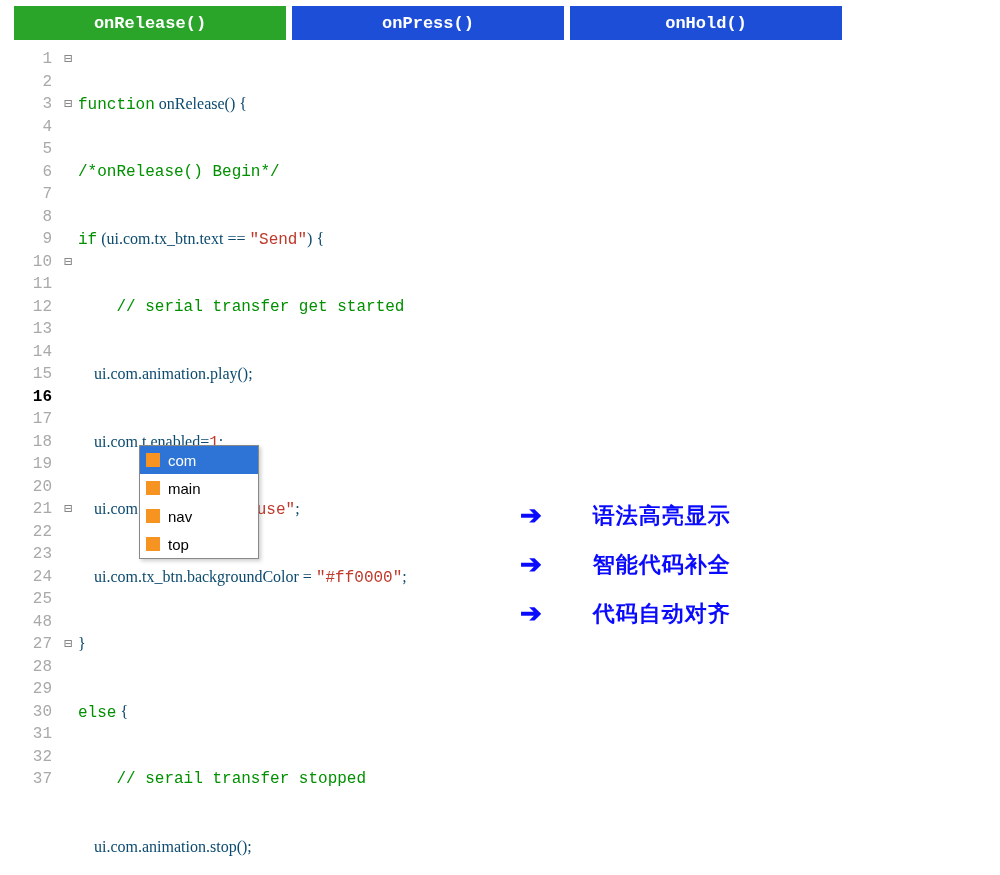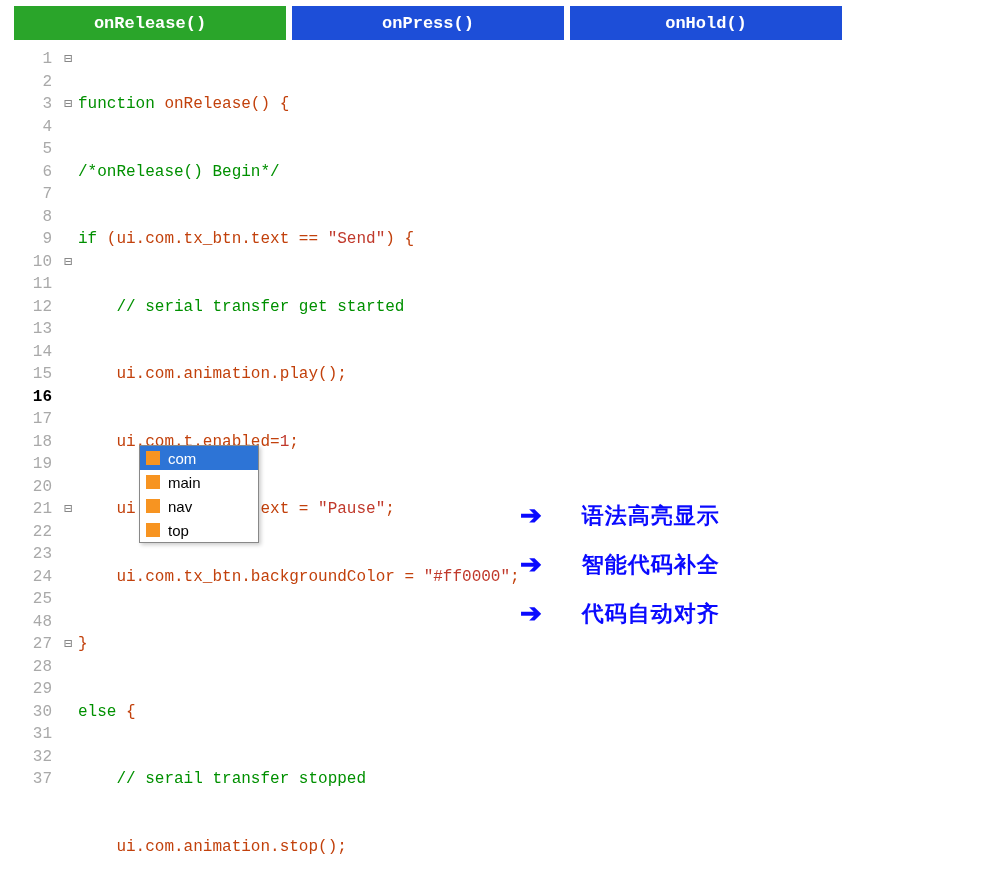--- a/index.html
+++ b/index.html
@@ -11,31 +11,31 @@
 .editor { display: flex; padding: 8px 0 0 0; }
 .gutter { width: 58px; text-align: right; color: #a9a9a9; font-size: 16px; line-height: 22.5px; padding-right: 6px; user-select: none; }
 .gutter .ln { height: 22.5px; }
 .gutter .ln.current { color: #000; font-weight: bold; }
 .fold-col { width: 20px; line-height: 22.5px; color: #888; font-size: 14px; }
 .fold-col .fc { height: 22.5px; text-align: center; }
 .code { flex: 1; line-height: 22.5px; font-size: 16px; white-space: pre; position: relative; }
 .code .row { height: 22.5px; }
 .kw { color: #009000; }
 .cm { color: #009000; }
-.id { color: #c2410c; }
+.id { color: #0c4a6e; font-family: Liberation Serif, serif; }
 .str { color: #c0392b; }
 .num { color: #c0392b; }
 .autocomplete { position: absolute; left: 139px; top: 445px; width: 120px; background: #fff; border: 1px solid #888; box-shadow: 2px 2px 4px rgba(0,0,0,0.2); z-index: 10; font-family: Arial, sans-serif; font-size: 15px; }
-.ac-item { display: flex; align-items: center; height: 24px; padding: 0 6px; cursor: pointer; }
+.ac-item { display: flex; align-items: center; height: 24px; padding: 14px 6px; cursor: pointer; }
 .ac-item.selected { background: #2d74d6; color: #fff; }
 .ac-icon { width: 14px; height: 14px; background: #f79421; margin-right: 8px; flex-shrink: 0; }
 .features { position: absolute; left: 520px; top: 500px; font-family: "Microsoft YaHei", "SimHei", Arial, sans-serif; }
 .feat-row { display: flex; align-items: center; margin-bottom: 18px; }
 .arrow { color: #0a0aff; font-size: 26px; font-weight: bold; margin-right: 40px; }
-.feat-text { color: #0a0aff; font-size: 22px; font-weight: bold; letter-spacing: 1px; }
+.feat-text { color: #0a0aff; font-size: 22px; font-weight: bold; letter-spacing: 1px; margin-left: 11px; }
 </style>
 </head>
 <body>
 
 <div class="tabs">
   <div class="tab tab-active">onRelease()</div>
   <div class="tab tab-inactive">onPress()</div>
   <div class="tab tab-inactive">onHold()</div>
 </div>
 

